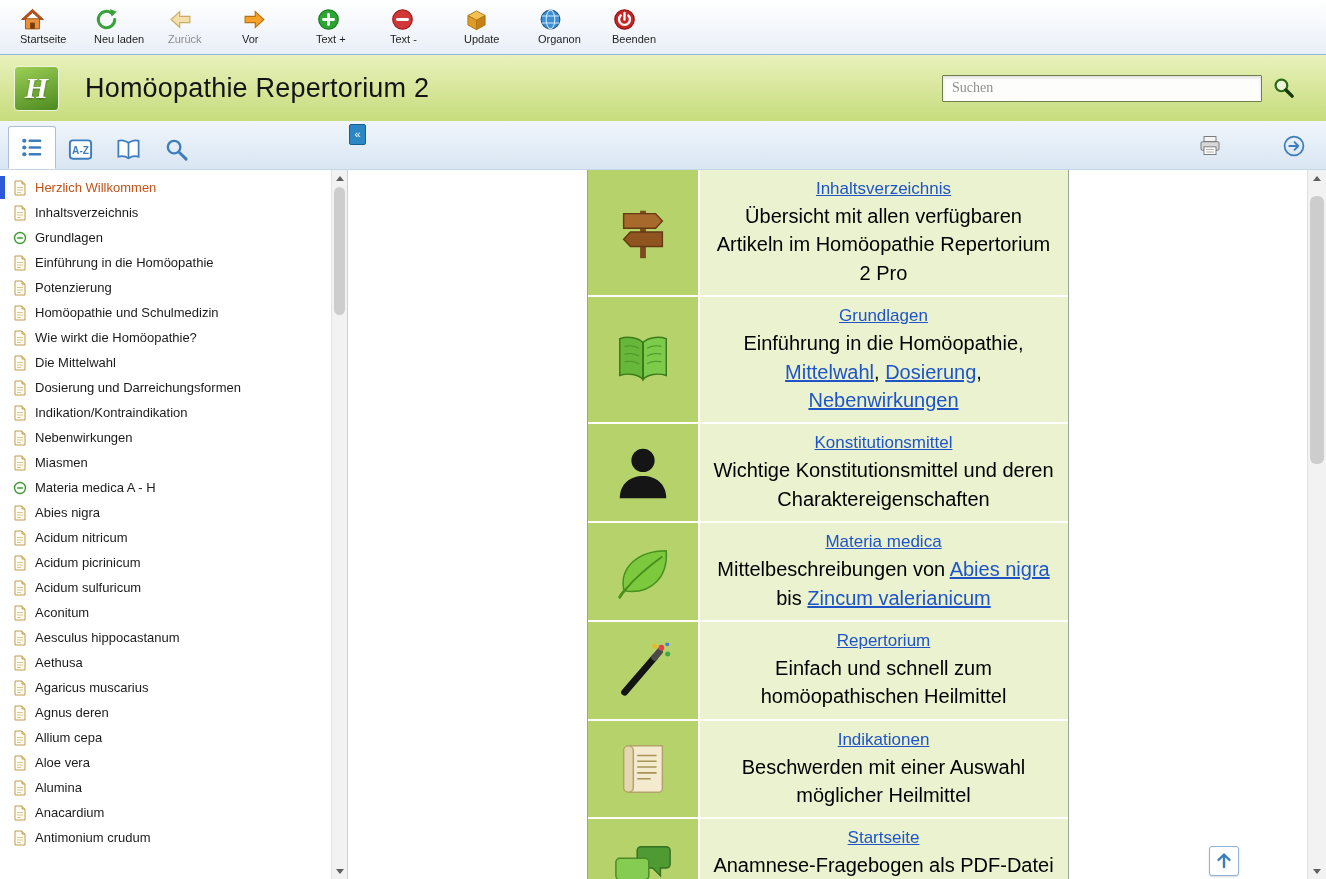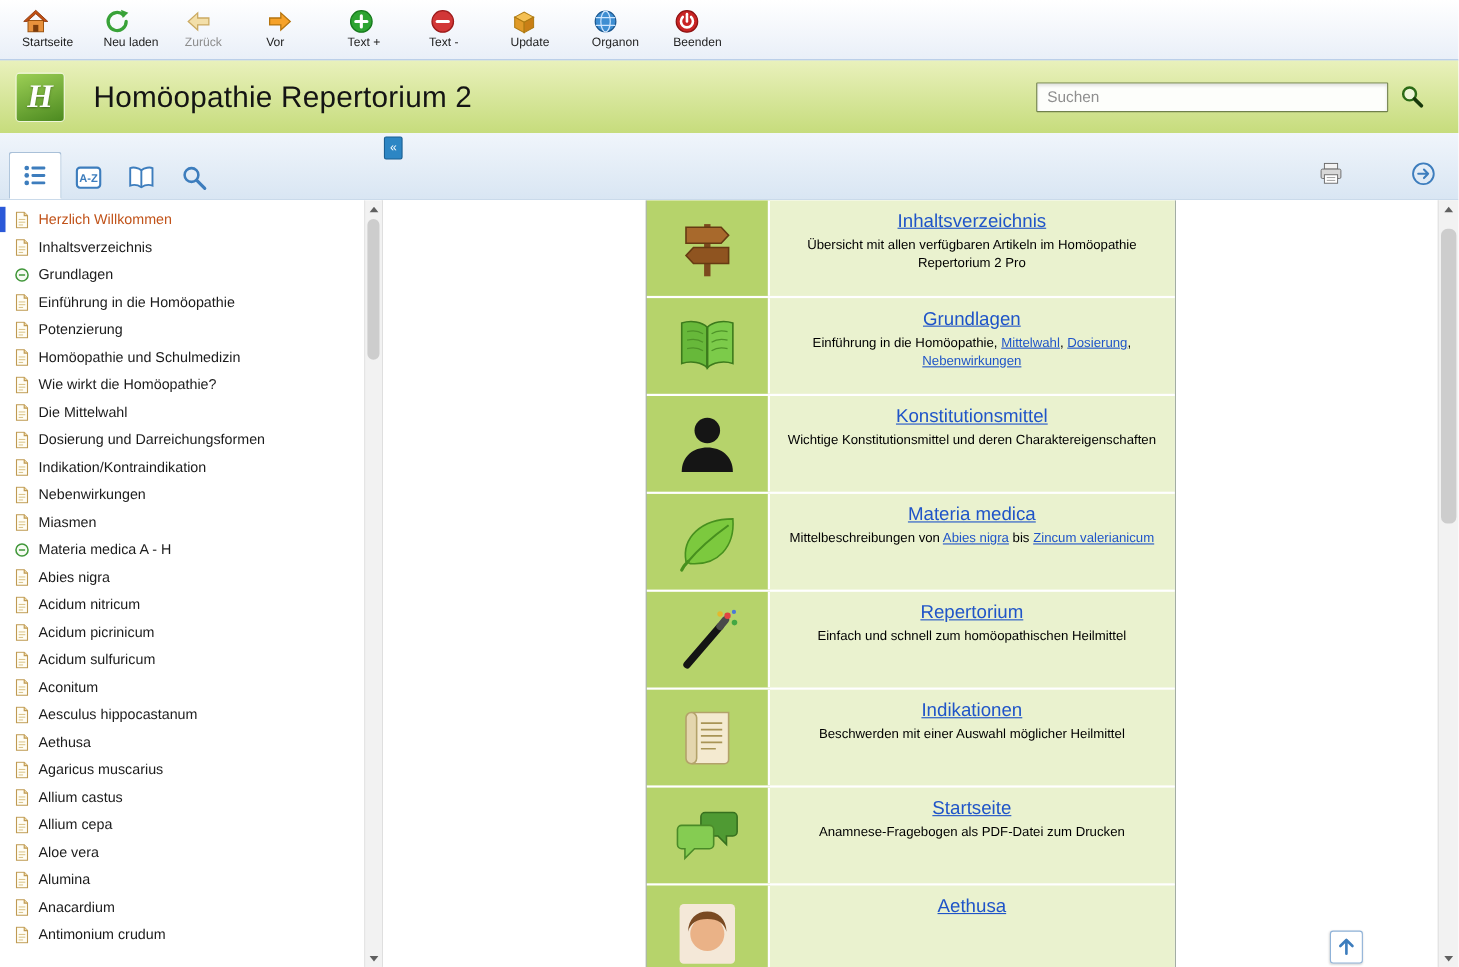--- a/index.html
+++ b/index.html
@@ -24,32 +24,32 @@
   .header { flex:0 0 66px; display:flex; align-items:center; padding:0 26px 0 14px;
             background:linear-gradient(var(--header-top,#e9f1bc), var(--header-bottom,#c6dc7c)); }
   .logo { width:45px; height:45px; border-radius:4px; border:1px solid #eef5d8;
           background:linear-gradient(160deg,#9ccf55,#4c8a20);
           color:#fff; font-family:"Liberation Serif", serif; font-style:italic; font-weight:bold;
           font-size:30px; display:flex; align-items:center; justify-content:center;
           text-shadow:0 1px 2px rgba(0,0,0,.35); }
   .title { margin-left:26px; font-size:27px; color:#141414; letter-spacing:.2px; }
   .search { margin-left:auto; display:flex; align-items:center; gap:6px; }
   .search-input { width:320px; height:27px; border:1px solid #70804c; border-radius:1px;
-                  padding:0 9px; font-size:14px; font-family:Liberation Sans, sans-serif; color:#333;
+                  padding:0 9px; font-size:14px; font-family:Liberation Serif, serif; color:#333;
                   background:#fdfefb; box-shadow:inset 0 2px 3px rgba(0,0,0,.12); outline:none; }
   .search-input::placeholder { color:#8f8f8f; }
   .search-btn { width:32px; height:30px; border:none; background:transparent; cursor:pointer;
                 display:flex; align-items:center; justify-content:center; padding:0; }
   .icon24 { width:24px; height:24px; display:block; }
   .icon24 svg { width:100%; height:100%; display:block; }
 
   
   .tabstrip { flex:0 0 44px; display:flex; align-items:flex-start;
               background:linear-gradient(#f0f5fb,#d9e6f3);
-              border-bottom:1px solid #c5d6e8; padding:16px 18px 0 8px; }
+              border-bottom:1px solid #c5d6e8; padding:4px 18px 0 8px; }
   .tabs { display:flex; align-items:flex-end; height:44px; }
   .tab { width:48px; height:39px; display:flex; align-items:center; justify-content:center; cursor:pointer; }
   .tab.selected { background:#fff; border:1px solid #a9c0d8; border-bottom-color:#fff;
                   border-radius:3px 3px 0 0; height:43px; }
   .tab-icon { width:27px; height:27px; }
   .tab-icon svg { width:100%; height:100%; display:block; }
   .strip-right { margin-left:auto; display:flex; align-items:center; gap:56px; height:44px; padding-bottom:2px; }
   .icon-btn { background:transparent; border:none; cursor:pointer; padding:2px; display:flex; }
 
   
@@ -84,21 +84,21 @@
   .content { flex:1; position:relative; overflow:hidden; background:#fff; }
   .sections { width:482px; margin:0 auto; border:1px solid #9aa59a; border-top:none; background:#fff; }
   .section-row { display:flex; min-height:89px; border-bottom:2px solid #fff; }
   .sec-icon-cell { flex:0 0 112px; background:var(--section-icon-bg,#b6d36b); border-right:2px solid #fff;
                    display:flex; align-items:center; justify-content:center; }
   .sec-icon { width:62px; height:62px; }
   .sec-icon svg { width:100%; height:100%; display:block; }
   .sec-body { flex:1; background:var(--section-body-bg,#eaf2cf); padding:9px 13px 8px; }
   .sec-title { display:inline-block; font-size:17px; color:var(--link,#1f54c8);
                text-decoration:underline; margin-bottom:3px; cursor:pointer; }
-  .sec-desc { font-size:12px; line-height:1.42; color:#000; }
+  .sec-desc { font-size:20px; line-height:1.42; color:#000; }
   .sec-desc a { color:var(--link,#1f54c8); cursor:pointer; }
 
   .top-btn { position:absolute; right:68px; bottom:3px; width:30px; height:30px; background:#fff;
              border:1px solid #8fb2d8; border-radius:3px; cursor:pointer;
              display:flex; align-items:center; justify-content:center;
              box-shadow:0 1px 2px rgba(0,0,0,.15); }
 
   .collapse-btn { position:absolute; left:349px; top:124px; width:17px; height:21px;
                   background:#2d86c4; border:1px solid #1b5f92; border-radius:2px; color:#fff;
                   font-size:11px; line-height:1; cursor:pointer; display:flex; align-items:center;
@@ -523,21 +523,21 @@
           </div>
 
           <div class="tree-item level-1">
             <span class="tree-icon">
               <svg viewBox="0 0 14 16">
                 <path d="M2 1h7l3 3v11H2z" fill="#fffdf4" stroke="#bf9a52" stroke-width="1"></path>
                 <path d="M9 1v3h3" fill="#f2ddab" stroke="#bf9a52" stroke-width="1"></path>
                 <path d="M4 7.5h6M4 10h6M4 12.5h4" stroke="#d9c184" stroke-width="0.9"></path>
               </svg>
             </span>
-            <span class="tree-label">Allium castus</span>
+            <span class="tree-label">Agnus deren</span>
           </div>
 
           <div class="tree-item level-1">
             <span class="tree-icon">
               <svg viewBox="0 0 14 16">
                 <path d="M2 1h7l3 3v11H2z" fill="#fffdf4" stroke="#bf9a52" stroke-width="1"></path>
                 <path d="M9 1v3h3" fill="#f2ddab" stroke="#bf9a52" stroke-width="1"></path>
                 <path d="M4 7.5h6M4 10h6M4 12.5h4" stroke="#d9c184" stroke-width="0.9"></path>
               </svg>
             </span>

